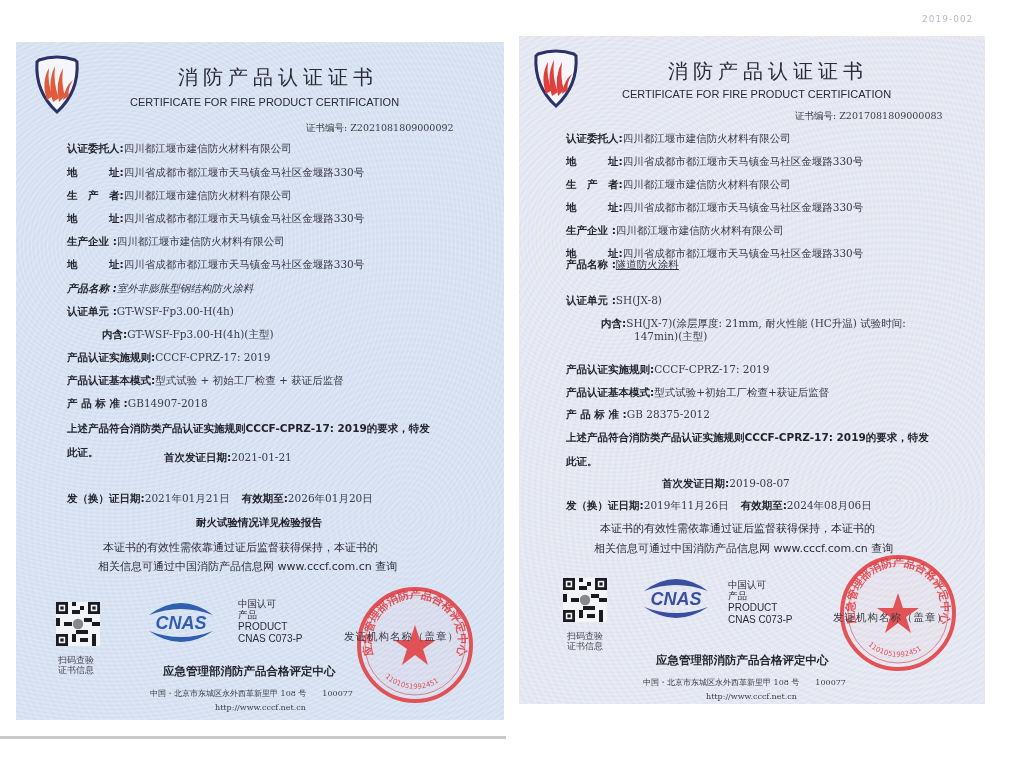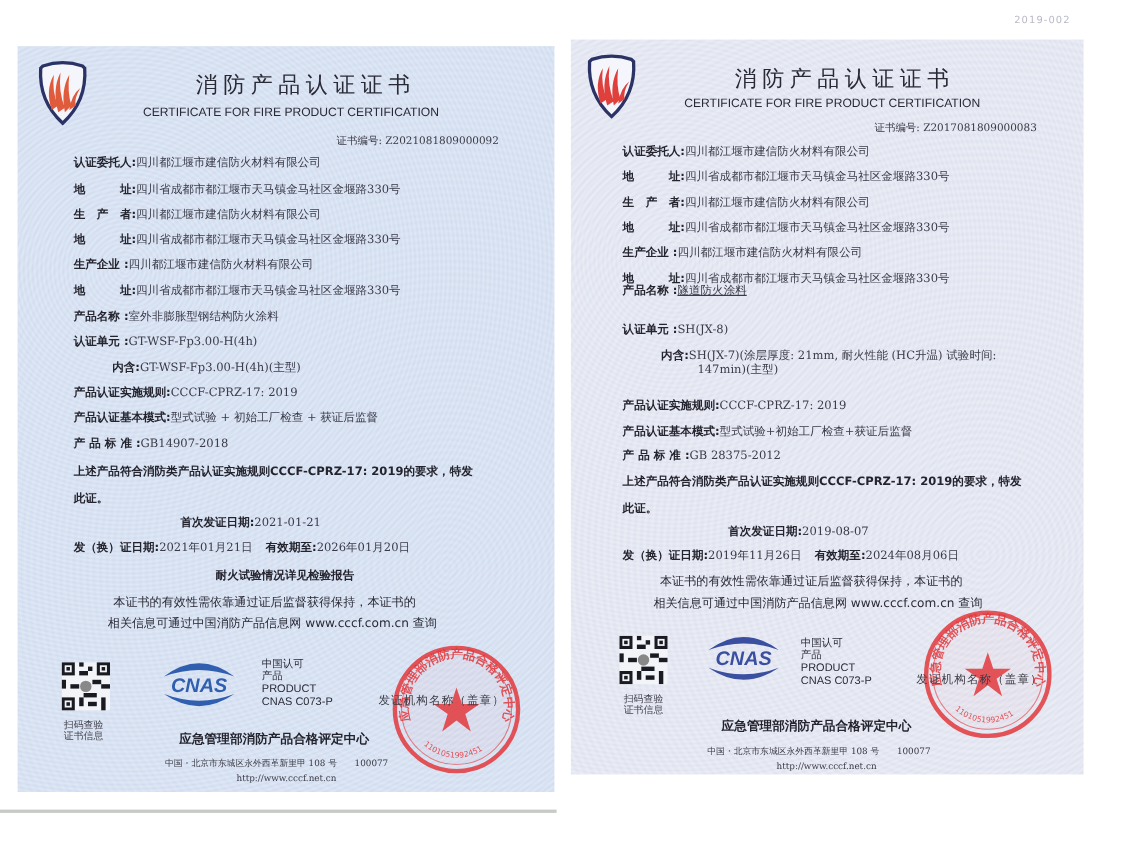--- a/index.html
+++ b/index.html
@@ -66,31 +66,31 @@
   <span>证书编号:</span>
   <span>Z2021081809000092</span>
 </div>
 
 <div class="row" style="left:67px;top:143px;"><span class="lbl">认证委托人:</span><span class="val">四川都江堰市建信防火材料有限公司</span></div>
 <div class="row" style="left:67px;top:167px;"><span class="lbl">地　　　址:</span><span class="val">四川省成都市都江堰市天马镇金马社区金堰路330号</span></div>
 <div class="row" style="left:67px;top:190px;"><span class="lbl">生　产　者:</span><span class="val">四川都江堰市建信防火材料有限公司</span></div>
 <div class="row" style="left:67px;top:213px;"><span class="lbl">地　　　址:</span><span class="val">四川省成都市都江堰市天马镇金马社区金堰路330号</span></div>
 <div class="row" style="left:67px;top:236px;"><span class="lbl">生产企业 :</span><span class="val">四川都江堰市建信防火材料有限公司</span></div>
 <div class="row" style="left:67px;top:259px;"><span class="lbl">地　　　址:</span><span class="val">四川省成都市都江堰市天马镇金马社区金堰路330号</span></div>
-<div class="row" style="left:67px;top:283px;"><span class="lbl">产品名称 :</span><span class="val">室外非膨胀型钢结构防火涂料</span></div>
+<div class="row" style="left:67px;top:283px;font-style:italic;"><span class="lbl">产品名称 :</span><span class="val">室外非膨胀型钢结构防火涂料</span></div>
 <div class="row" style="left:67px;top:306px;"><span class="lbl">认证单元 :</span><span class="val mono">GT-WSF-Fp3.00-H(4h)</span></div>
 <div class="row" style="left:102px;top:329px;"><span class="lbl">内含:</span><span class="val mono">GT-WSF-Fp3.00-H(4h)(主型)</span></div>
 <div class="row" style="left:67px;top:352px;"><span class="lbl">产品认证实施规则:</span><span class="val mono">CCCF-CPRZ-17: 2019</span></div>
 <div class="row" style="left:67px;top:375px;"><span class="lbl">产品认证基本模式:</span><span class="val">型式试验 + 初始工厂检查 + 获证后监督</span></div>
 <div class="row" style="left:67px;top:398px;"><span class="lbl">产 品 标 准 :</span><span class="val mono">GB14907-2018</span></div>
 
 <div class="center-bold" style="left:67px;top:422px;">上述产品符合消防类产品认证实施规则CCCF-CPRZ-17: 2019的要求，特发</div>
 <div class="center-bold" style="left:67px;top:446px;">此证。</div>
 
-<div class="row" style="left:164px;top:470px;"><span class="lbl">首次发证日期:</span><span class="val mono">2021-01-21</span></div>
+<div class="row" style="left:164px;top:452px;"><span class="lbl">首次发证日期:</span><span class="val mono">2021-01-21</span></div>
 <div class="row" style="left:67px;top:493px;"><span class="lbl">发（换）证日期:</span><span class="val">2021年01月21日</span><span style="display:inline-block;width:12px;"></span><span class="lbl">有效期至:</span><span class="val">2026年01月20日</span></div>
 <div class="center-bold" style="left:196px;top:516px;">耐火试验情况详见检验报告</div>
 
 <div class="notice" style="left:103px;top:540px;">本证书的有效性需依靠通过证后监督获得保持，本证书的</div>
 <div class="notice" style="left:98px;top:559px;">相关信息可通过中国消防产品信息网 www.cccf.com.cn 查询</div>
 
 <svg class="qr" style="left:56px;top:602px;" viewBox="0 0 11 11">
   <rect width="11" height="11" fill="#f2f4f8"></rect>
   <rect x="0" y="0" width="3" height="3" fill="#1a1a22"></rect>
     <rect x="0.7" y="0.7" width="1.6" height="1.6" fill="#f2f4f8"></rect>

